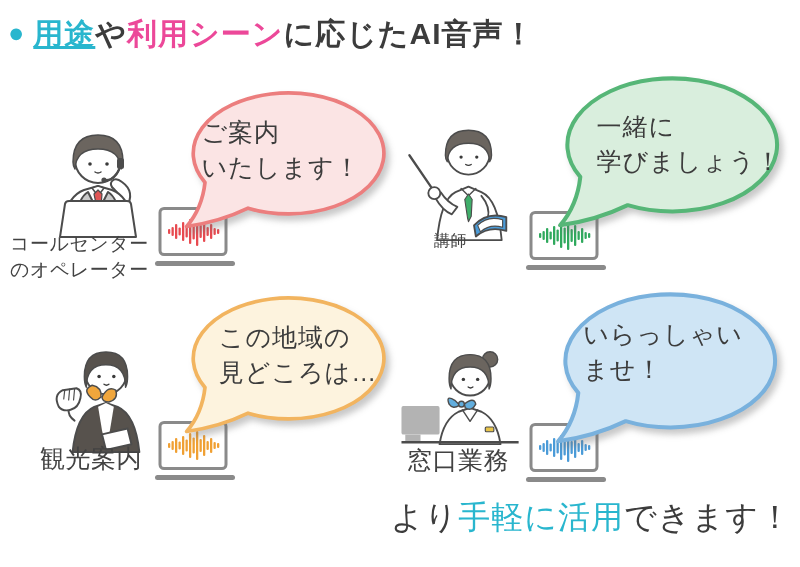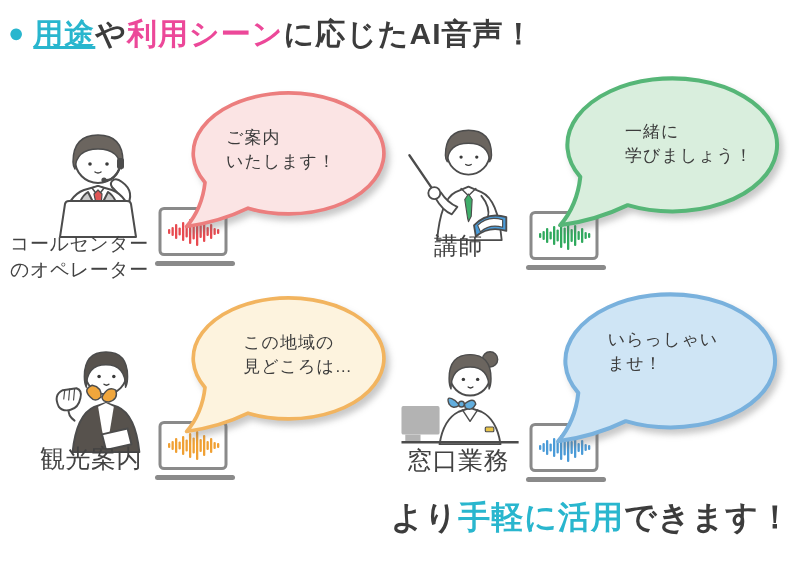--- a/index.html
+++ b/index.html
@@ -7,33 +7,33 @@
     width:800px;height:567px;position:relative;overflow:hidden;
     background:#ffffff;color:#3c3c3c;
     font-family:"Liberation Sans","DejaVu Sans",sans-serif;
   }
   .abs{position:absolute}
 
   
   .title{left:8px;top:14px;display:flex;align-items:flex-start;gap:8px;
          font-size:30px;font-weight:700;letter-spacing:1px;white-space:nowrap}
   .bullet{font-size:27px;line-height:1;margin-top:6px}
-  .footer{right:8px;top:496px;font-size:32px;font-weight:700;letter-spacing:1px;white-space:nowrap}
+  .footer{right:8px;top:496px;font-size:32px;font-weight:400;letter-spacing:1px;white-space:nowrap}
 
   
   .bubble-svg{display:block;filter:drop-shadow(4px 5px 3px rgba(110,110,110,.38))}
   .bubble-svg use{stroke-width:4px;stroke-linejoin:round}
   .bubble-text{display:flex;align-items:center;justify-content:center}
-  .bubble-text span{white-space:pre-line;font-size:17px;font-weight:500;
+  .bubble-text span{white-space:pre-line;font-size:25px;font-weight:500;
                     line-height:1.42;color:#3c3c3c;text-align:left;letter-spacing:1px}
 
   
   .scene-label{white-space:pre-line;color:#424242;font-weight:500;line-height:1.35;letter-spacing:.5px}
   .label-1{left:10px;top:231px;font-size:19px}
-  .label-2{left:434px;top:230px;font-size:24px}
+  .label-2{left:434px;top:230px;font-size:16px}
   .label-3{left:40px;top:442px;font-size:25px}
   .label-4{left:407px;top:444px;font-size:25px}
 
   
   .bubble-1{left:172px;top:78px;width:220px}
   .bubble-2{left:544px;top:62px;width:242px}
   .bubble-3{left:172px;top:283px;width:220px}
   .bubble-4{left:542px;top:278px;width:242px}
   .btext-1{left:182px;top:92px;width:198px;height:116px}
   .btext-2{left:580px;top:78px;width:218px;height:132px}

